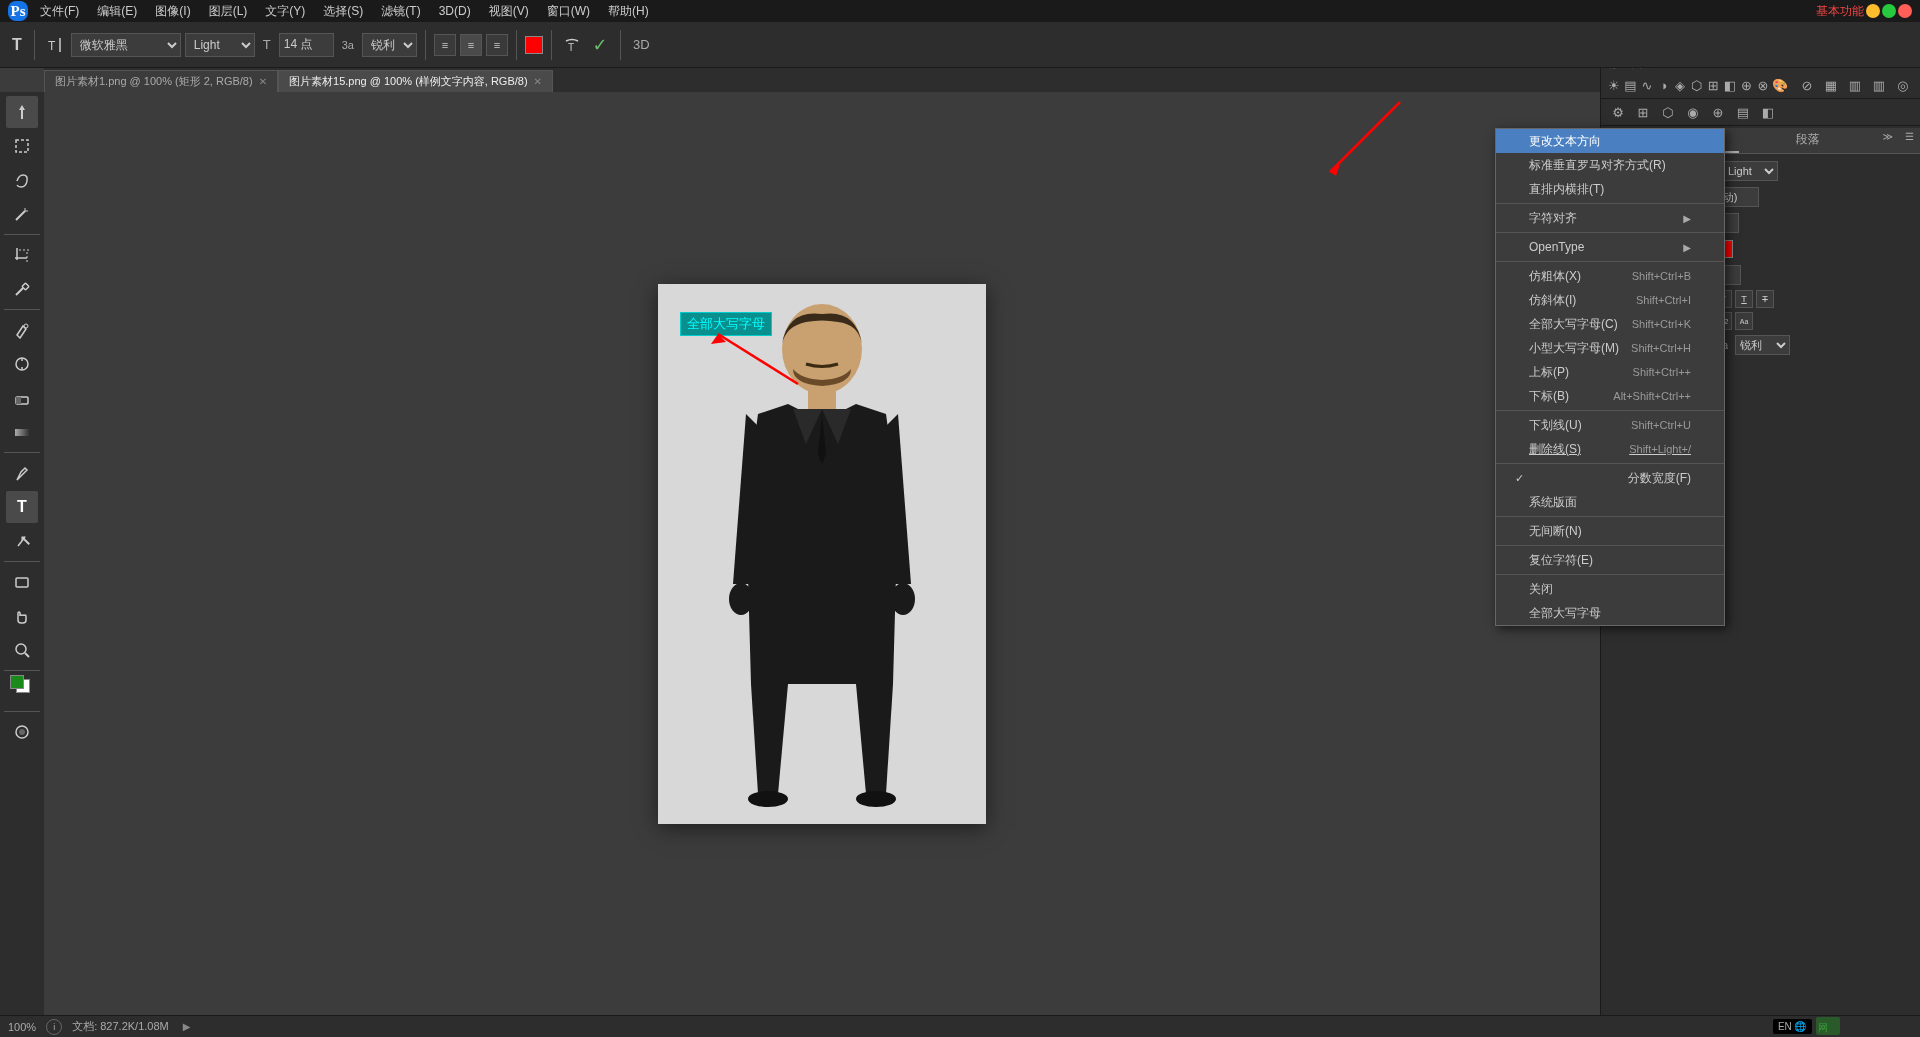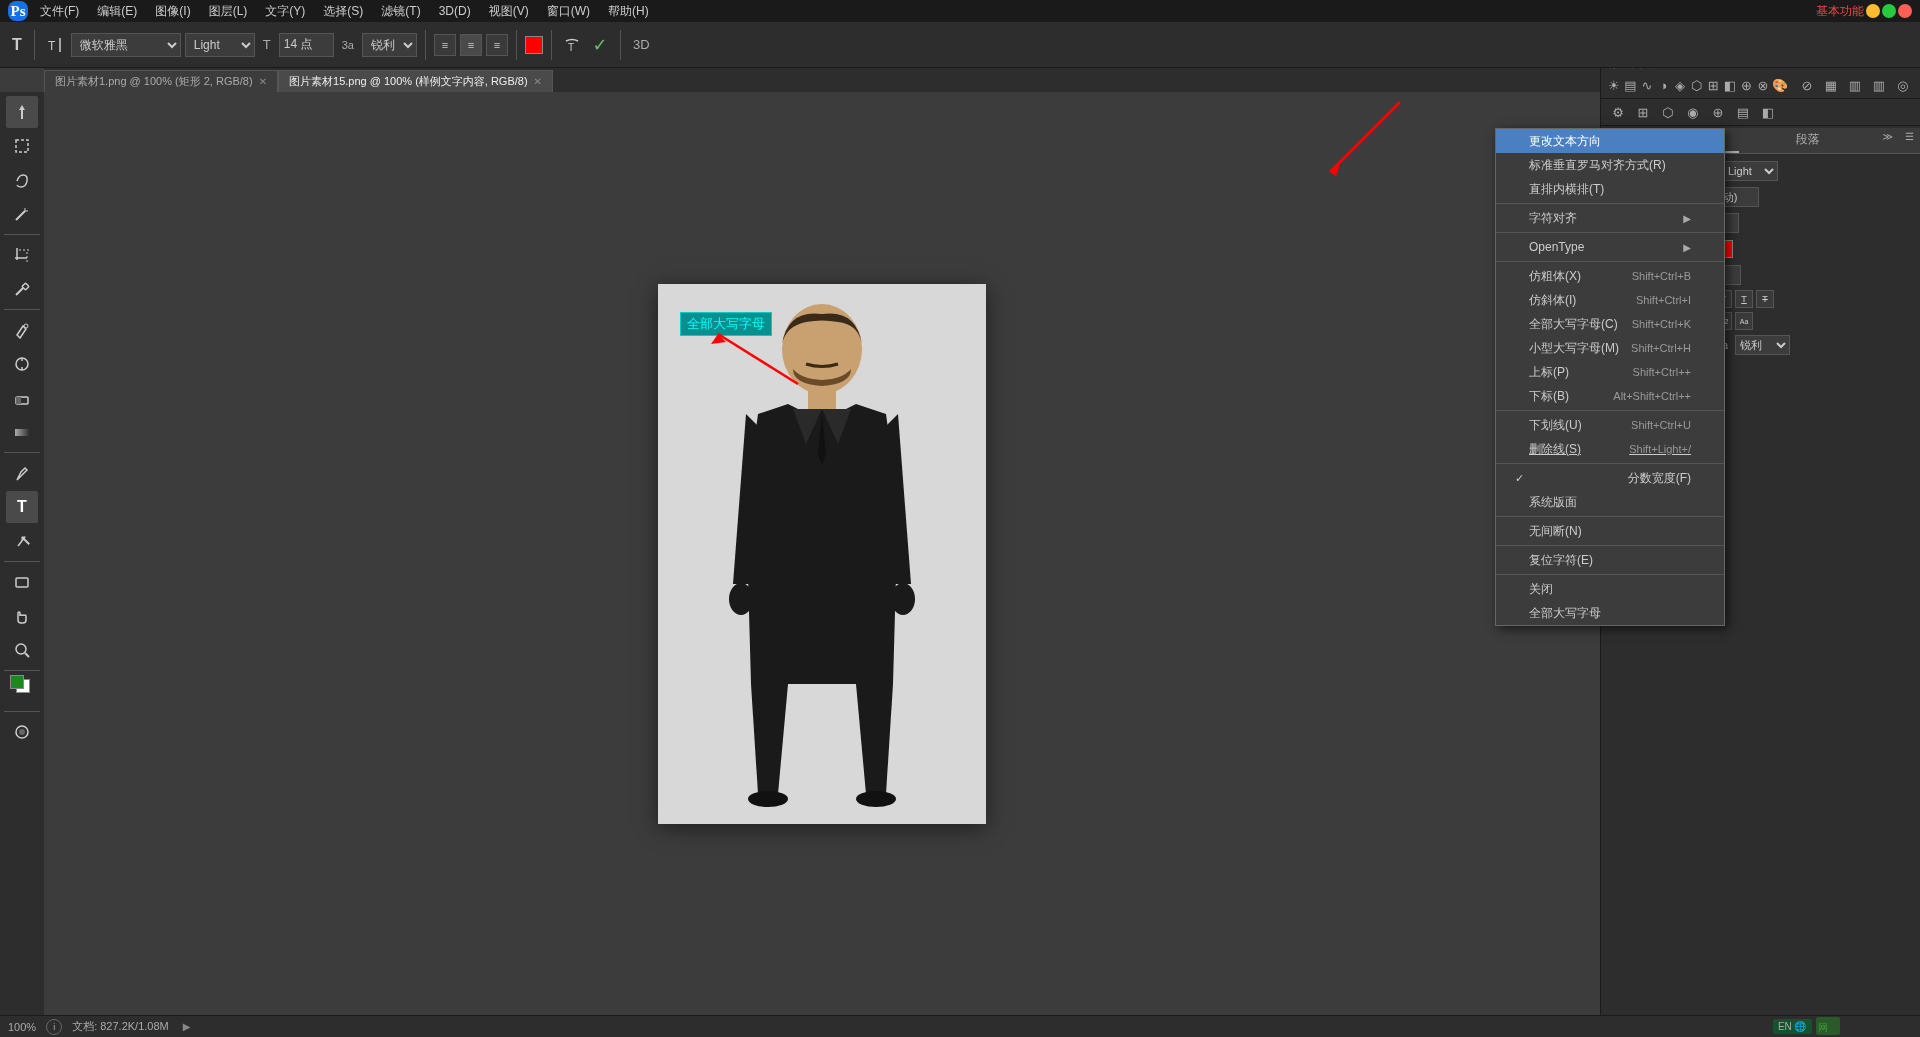--- a/index.html
+++ b/index.html
@@ -838,20 +838,20 @@
   </div>
 </div>
 
 <div id="statusbar">
   <span>100%</span>
   <div style="width:16px;height:16px;border:1px solid #666;border-radius:50%;display:flex;align-items:center;justify-content:center;cursor:pointer;font-size:9px;">i</div>
   <span>文档: 827.2K/1.08M</span>
   <div style="margin-left:4px;cursor:pointer;font-size:10px;color:#888;">▶</div>
 
   <div style="position:absolute;right:80px;bottom:2px;display:flex;align-items:center;gap:4px;">
-    <div style="background:#14532d;color:#aaa;font-size:10px;padding:2px 5px;border-radius:2px;cursor:pointer;">EN 🌐</div>
+    <div style="background:#000000;color:#aaa;font-size:10px;padding:2px 5px;border-radius:2px;cursor:pointer;">EN 🌐</div>
     <div style="width:24px;height:18px;background:#2a5a2a;border-radius:2px;cursor:pointer;">
       <svg viewBox="0 0 24 18" width="24" height="18">
           <text x="2" y="14" font-size="10" fill="#3a9a3a">网</text>
         </svg>
     </div>
   </div>
 </div>
 
 </body></html>

